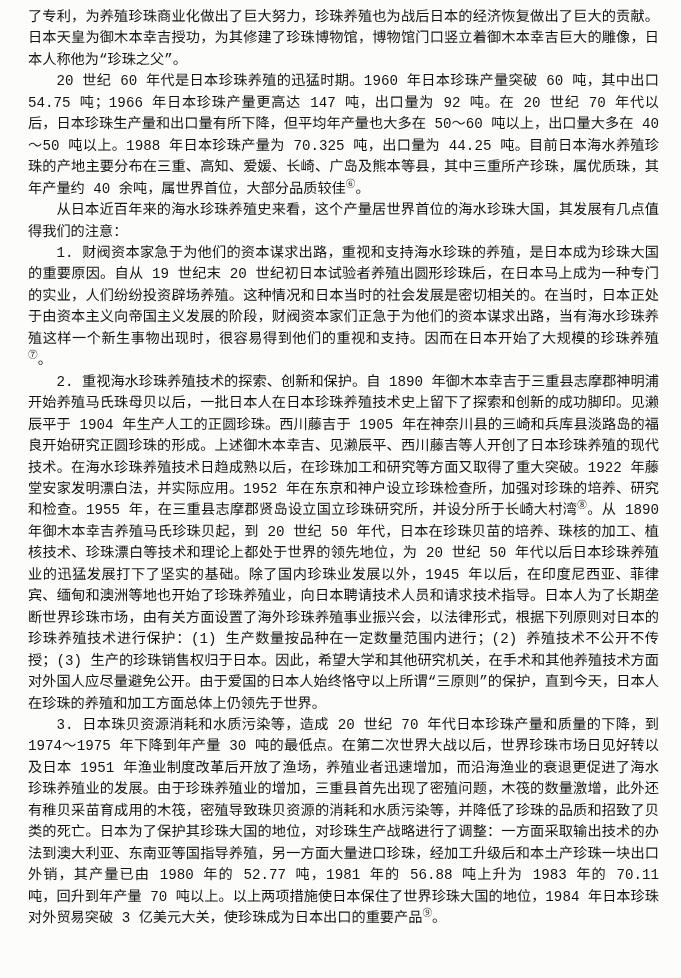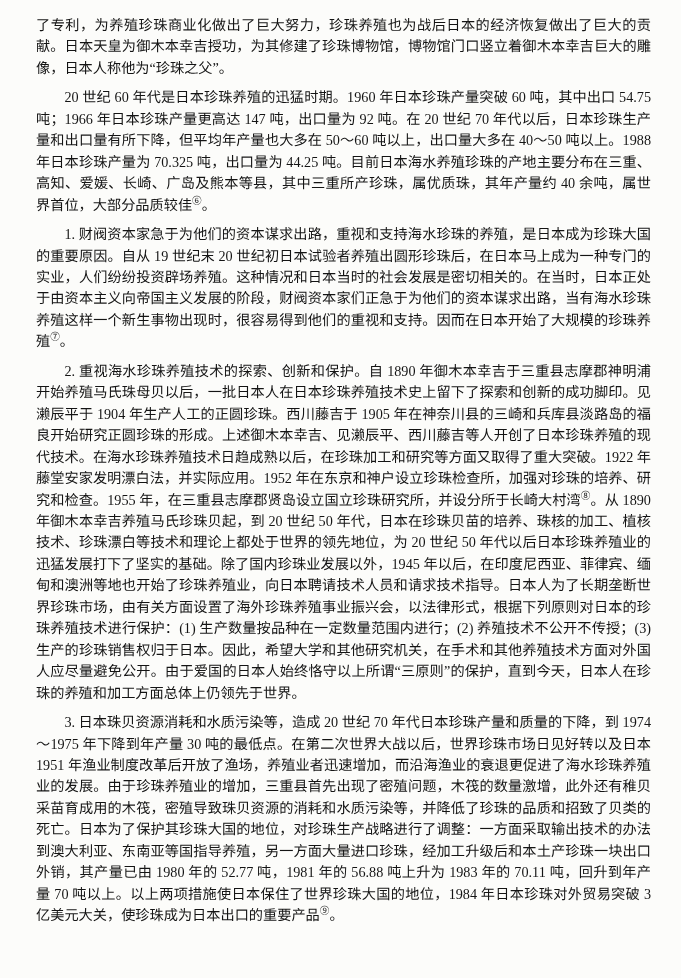--- a/index.html
+++ b/index.html
@@ -16,35 +16,37 @@
     background: #fcfcfa;
     color: #141414;
     font-family: "Liberation Serif", "DejaVu Serif", serif;
     font-size: 14.2px;
     line-height: 21.45px;
     padding: 7px 22px 0 28px;
     text-align: justify;
     overflow: hidden;
   }
   .page p {
-    margin: 8px;
+    margin: 0;
     text-indent: 0;
     word-break: break-all;
+    font-family: Liberation Mono, monospace;
   }
   .page p.indent {
     text-indent: 2em;
   }
   .page sup {
     font-size: 0.68em;
     line-height: 0;
     vertical-align: super;
   }
 </style>
 </head>
 <body>
 
 <div class="page">
   <p>了专利，为养殖珍珠商业化做出了巨大努力，珍珠养殖也为战后日本的经济恢复做出了巨大的贡献。日本天皇为御木本幸吉授功，为其修建了珍珠博物馆，博物馆门口竖立着御木本幸吉巨大的雕像，日本人称他为“珍珠之父”。</p>
   <p class="indent">20 世纪 60 年代是日本珍珠养殖的迅猛时期。1960 年日本珍珠产量突破 60 吨，其中出口 54.75 吨；1966 年日本珍珠产量更高达 147 吨，出口量为 92 吨。在 20 世纪 70 年代以后，日本珍珠生产量和出口量有所下降，但平均年产量也大多在 50～60 吨以上，出口量大多在 40～50 吨以上。1988 年日本珍珠产量为 70.325 吨，出口量为 44.25 吨。目前日本海水养殖珍珠的产地主要分布在三重、高知、爱媛、长崎、广岛及熊本等县，其中三重所产珍珠，属优质珠，其年产量约 40 余吨，属世界首位，大部分品质较佳<sup>⑥</sup>。</p>
+  <p class="indent">从日本近百年来的海水珍珠养殖史来看，这个产量居世界首位的海水珍珠大国，其发展有几点值得我们的注意：</p>
   <p class="indent">1. 财阀资本家急于为他们的资本谋求出路，重视和支持海水珍珠的养殖，是日本成为珍珠大国的重要原因。自从 19 世纪末 20 世纪初日本试验者养殖出圆形珍珠后，在日本马上成为一种专门的实业，人们纷纷投资辟场养殖。这种情况和日本当时的社会发展是密切相关的。在当时，日本正处于由资本主义向帝国主义发展的阶段，财阀资本家们正急于为他们的资本谋求出路，当有海水珍珠养殖这样一个新生事物出现时，很容易得到他们的重视和支持。因而在日本开始了大规模的珍珠养殖<sup>⑦</sup>。</p>
   <p class="indent">2. 重视海水珍珠养殖技术的探索、创新和保护。自 1890 年御木本幸吉于三重县志摩郡神明浦开始养殖马氏珠母贝以后，一批日本人在日本珍珠养殖技术史上留下了探索和创新的成功脚印。见濑辰平于 1904 年生产人工的正圆珍珠。西川藤吉于 1905 年在神奈川县的三崎和兵库县淡路岛的福良开始研究正圆珍珠的形成。上述御木本幸吉、见濑辰平、西川藤吉等人开创了日本珍珠养殖的现代技术。在海水珍珠养殖技术日趋成熟以后，在珍珠加工和研究等方面又取得了重大突破。1922 年藤堂安家发明漂白法，并实际应用。1952 年在东京和神户设立珍珠检查所，加强对珍珠的培养、研究和检查。1955 年，在三重县志摩郡贤岛设立国立珍珠研究所，并设分所于长崎大村湾<sup>⑧</sup>。从 1890 年御木本幸吉养殖马氏珍珠贝起，到 20 世纪 50 年代，日本在珍珠贝苗的培养、珠核的加工、植核技术、珍珠漂白等技术和理论上都处于世界的领先地位，为 20 世纪 50 年代以后日本珍珠养殖业的迅猛发展打下了坚实的基础。除了国内珍珠业发展以外，1945 年以后，在印度尼西亚、菲律宾、缅甸和澳洲等地也开始了珍珠养殖业，向日本聘请技术人员和请求技术指导。日本人为了长期垄断世界珍珠市场，由有关方面设置了海外珍珠养殖事业振兴会，以法律形式，根据下列原则对日本的珍珠养殖技术进行保护：(1) 生产数量按品种在一定数量范围内进行；(2) 养殖技术不公开不传授；(3) 生产的珍珠销售权归于日本。因此，希望大学和其他研究机关，在手术和其他养殖技术方面对外国人应尽量避免公开。由于爱国的日本人始终恪守以上所谓“三原则”的保护，直到今天，日本人在珍珠的养殖和加工方面总体上仍领先于世界。</p>
   <p class="indent">3. 日本珠贝资源消耗和水质污染等，造成 20 世纪 70 年代日本珍珠产量和质量的下降，到 1974～1975 年下降到年产量 30 吨的最低点。在第二次世界大战以后，世界珍珠市场日见好转以及日本 1951 年渔业制度改革后开放了渔场，养殖业者迅速增加，而沿海渔业的衰退更促进了海水珍珠养殖业的发展。由于珍珠养殖业的增加，三重县首先出现了密殖问题，木筏的数量激增，此外还有稚贝采苗育成用的木筏，密殖导致珠贝资源的消耗和水质污染等，并降低了珍珠的品质和招致了贝类的死亡。日本为了保护其珍珠大国的地位，对珍珠生产战略进行了调整：一方面采取输出技术的办法到澳大利亚、东南亚等国指导养殖，另一方面大量进口珍珠，经加工升级后和本土产珍珠一块出口外销，其产量已由 1980 年的 52.77 吨，1981 年的 56.88 吨上升为 1983 年的 70.11 吨，回升到年产量 70 吨以上。以上两项措施使日本保住了世界珍珠大国的地位，1984 年日本珍珠对外贸易突破 3 亿美元大关，使珍珠成为日本出口的重要产品<sup>⑨</sup>。</p>
 </div>
 
 </body></html>

